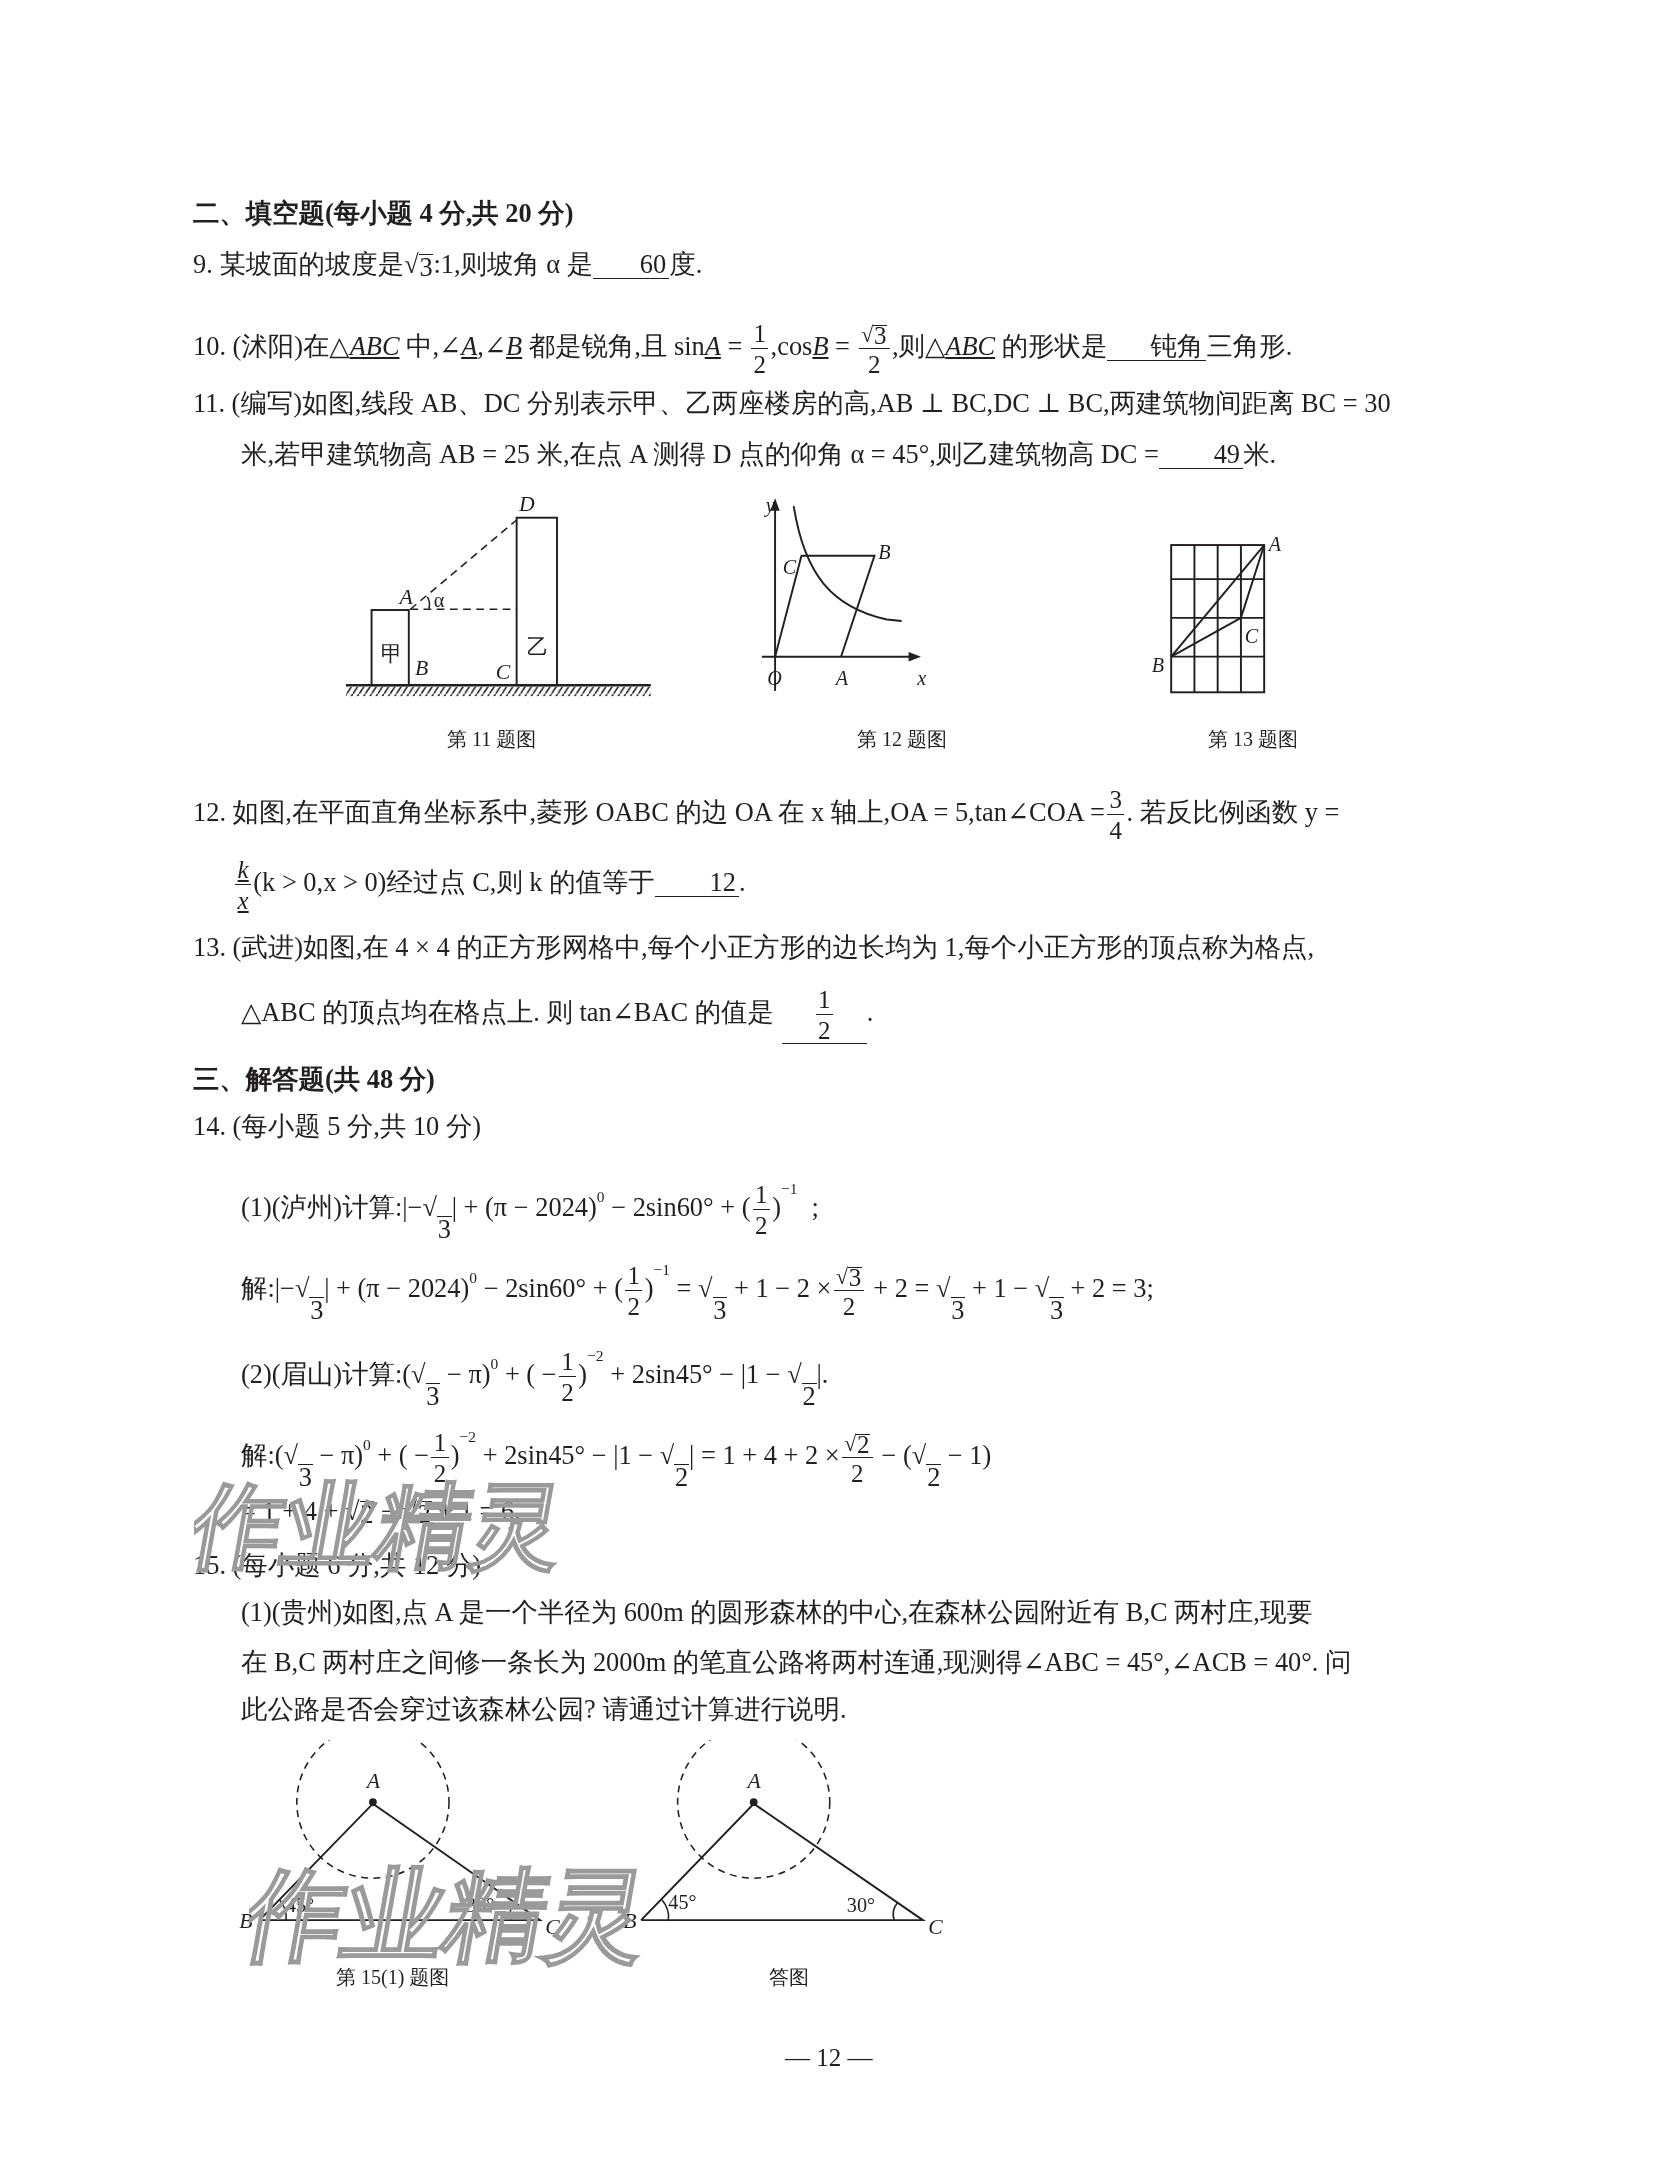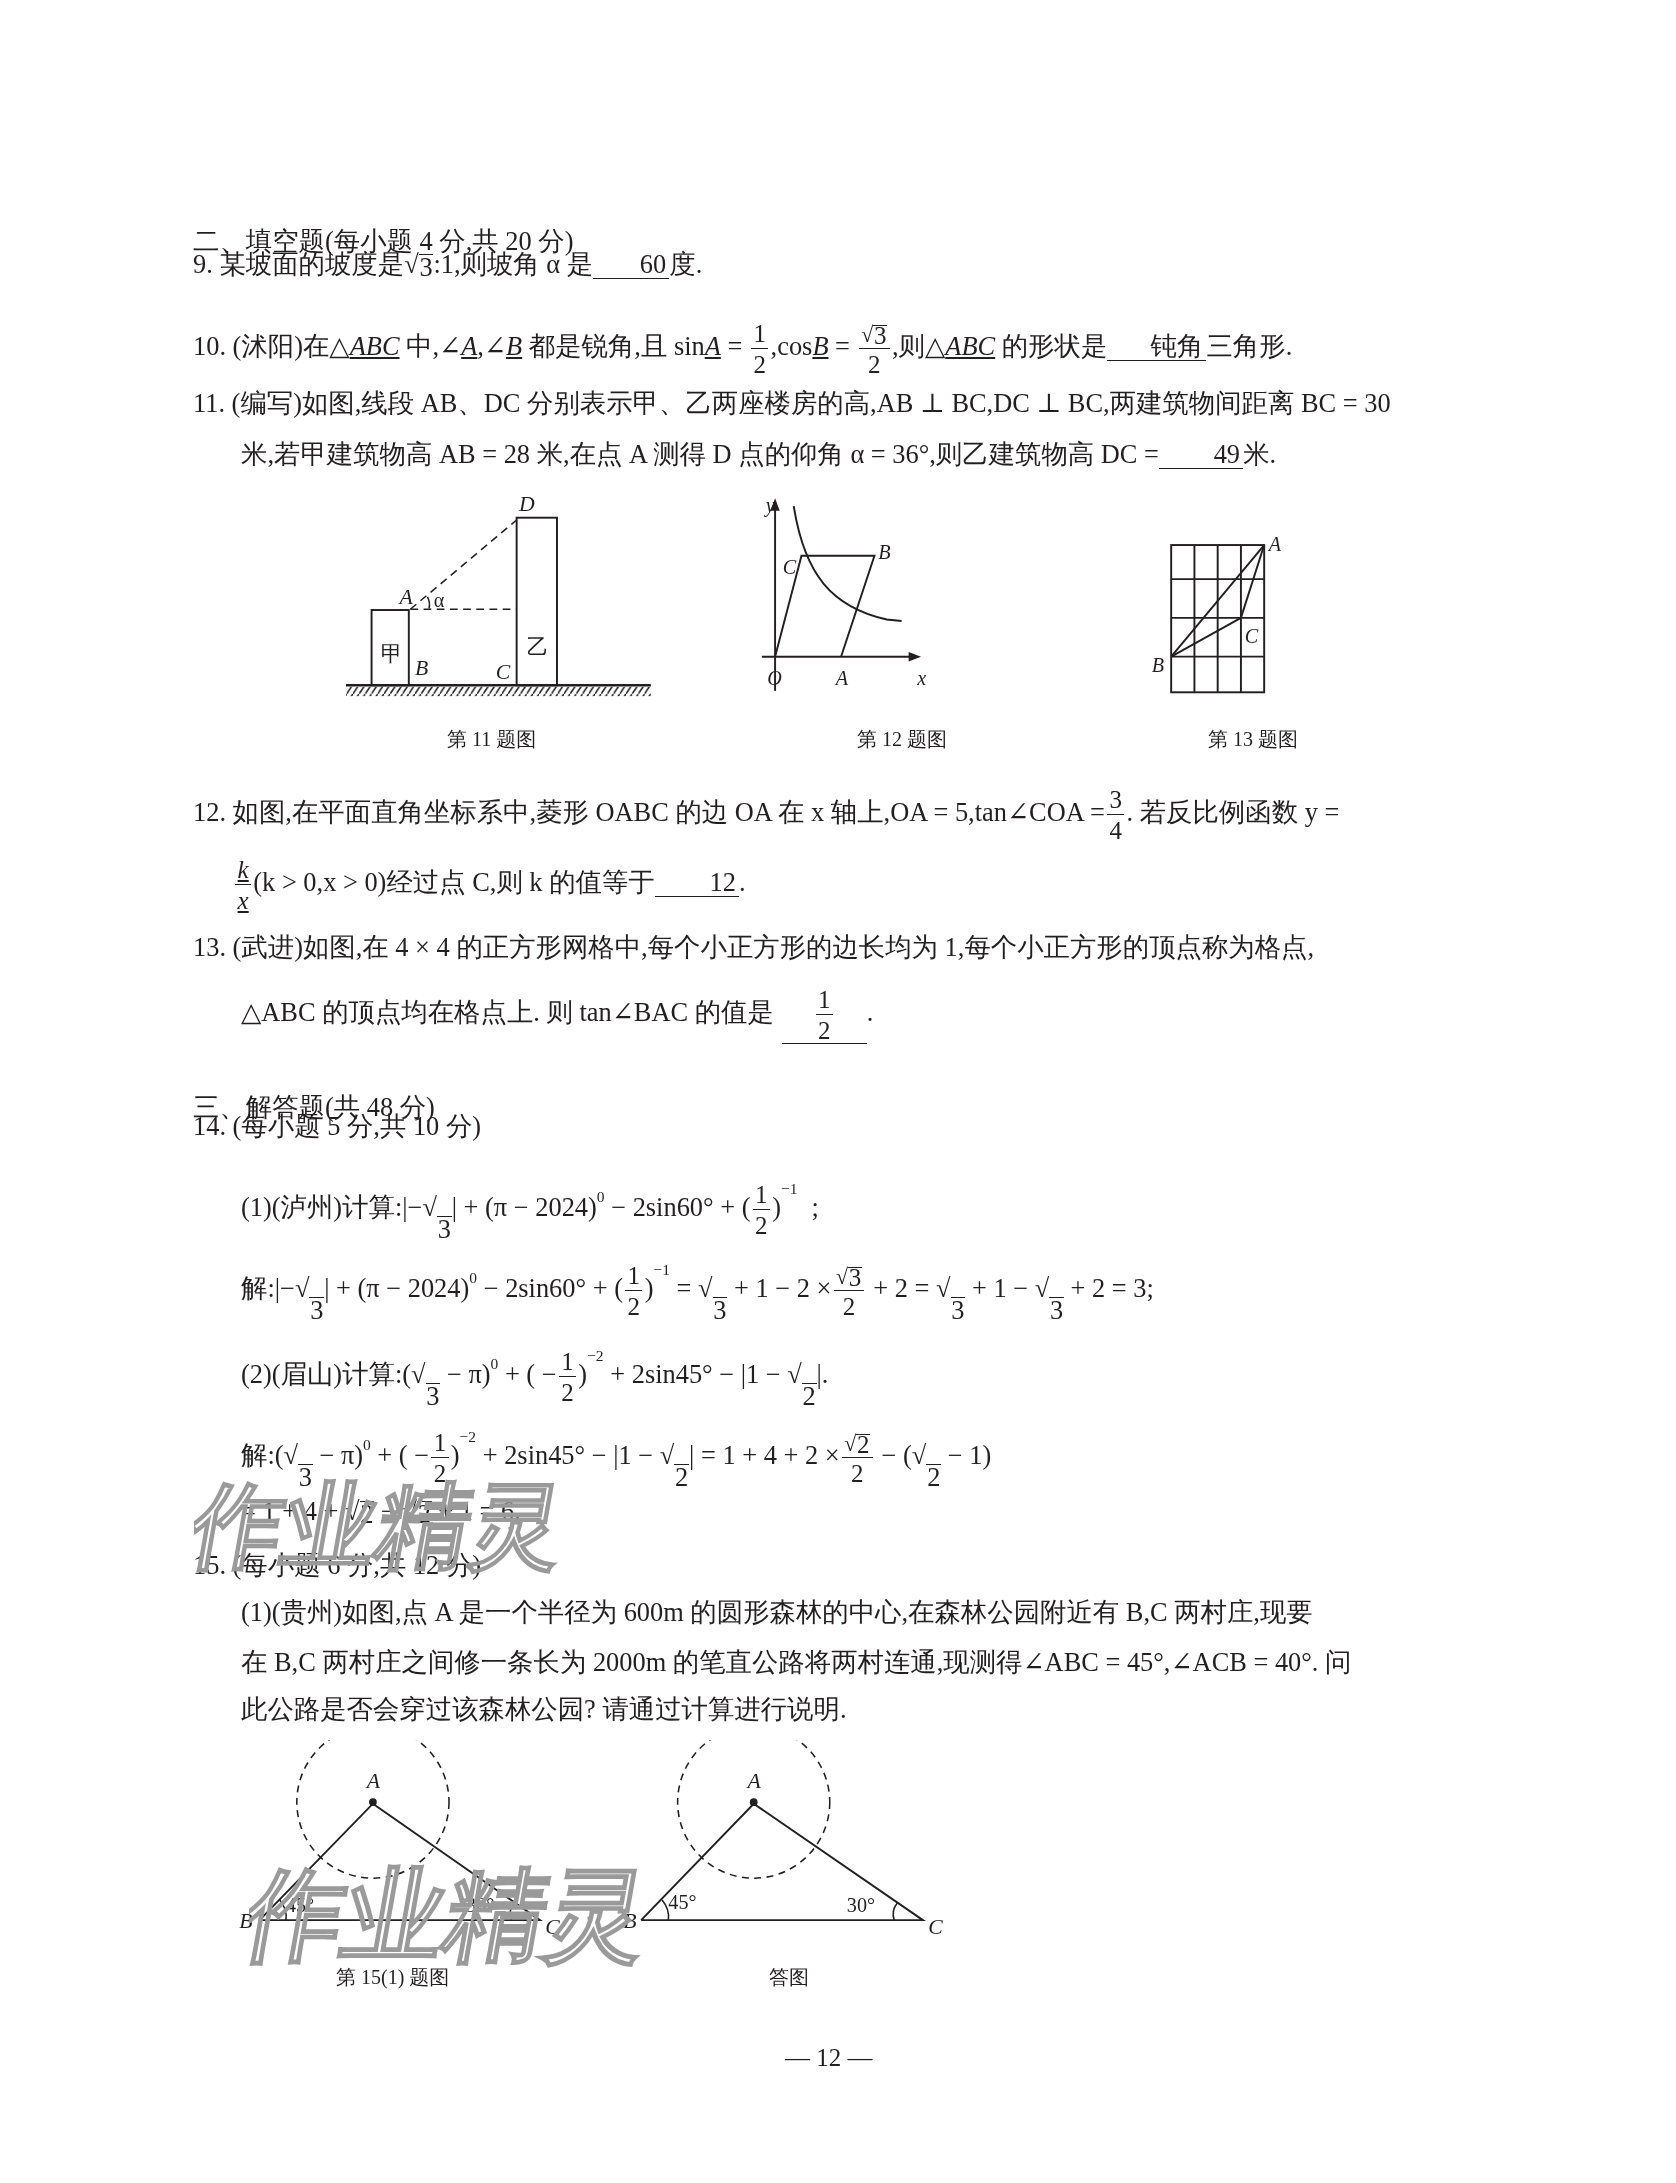--- a/index.html
+++ b/index.html
@@ -1,19 +1,19 @@
 <!DOCTYPE html>
 <html style="font-size:12.4px"><head>
   <meta charset="utf-8">
   <style>
     html, body { margin: 0; padding: 0; background: #ffffff; }
     body { width: 1677px; height: 2183px; position: relative; overflow: hidden;
       font-family: "Liberation Serif", "DejaVu Serif", serif; color: #231f20; }
     .line { position: absolute; left: 0; white-space: nowrap; font-size: 26.4px; line-height: 31px; }
-    .bold { font-weight: normal; margin-top: 28px; }
+    .bold { font-weight: bold; }
     .it { font-style: italic; text-decoration: underline; }
     .blank { display: inline-block; border-bottom: 1.6px solid #231f20; text-align: right; padding: 0 3.1px; line-height: 28px; }
     .frac { display: inline-flex; flex-direction: column; align-items: center; vertical-align: middle; margin: 0 2.3px; line-height: 1; font-size: 25px; }
     .frac .num { padding: 0 2.3px 2.3px; border-bottom: 1.6px solid #231f20; }
     .frac .den { padding: 2.3px 2.3px 0; }
     .sqrt { display: inline-flex; align-items: flex-end; }
     .sqrt .rad { font-size: 26.4px; }
     .sqrt .under { border-top: 1.6px solid #231f20; padding: 0 0.8px; line-height: 25px; }
     sup { font-size: 15.5px; vertical-align: 14px; }
     .caption { position: absolute; font-size: 20px; white-space: nowrap; }
@@ -41,21 +41,21 @@
       <span class="num"><span class="sqrt">
           <span class="rad" style="font-size:22px;">√</span>
           <span class="under" style="line-height:20px;">3</span>
         </span></span>
       <span class="den">2</span>
     </span><span>,则△</span><span class="it">ABC</span><span> 的形状是</span><span class="blank" style="width:93px;line-height:28px;">钝角</span><span>三角形.</span>
 </div>
 
 <div class="line" style="top:388px;left:193px;">11. (编写)如图,线段 AB、DC 分别表示甲、乙两座楼房的高,AB ⊥ BC,DC ⊥ BC,两建筑物间距离 BC = 30</div>
 <div class="line" style="top:439px;left:241px;">
-  <span>米,若甲建筑物高 AB = 28 米,在点 A 测得 D 点的仰角 α = 36°,则乙建筑物高 DC =</span><span class="blank" style="width:78px;">49</span><span>米.</span>
+  <span>米,若甲建筑物高 AB = 25 米,在点 A 测得 D 点的仰角 α = 45°,则乙建筑物高 DC =</span><span class="blank" style="width:78px;">49</span><span>米.</span>
 </div>
 
 <div class="figure" style="left:334px;top:489px;width:342px;height:256px;">
   <svg width="342" height="256" viewBox="0 0 440 330">
     <defs>
       <pattern id="hatch" width="8" height="12" patternUnits="userSpaceOnUse">
         <line x1="8" y1="0" x2="0" y2="12" stroke="#231f20" stroke-width="2"></line>
       </pattern>
     </defs>
     <line x1="15" y1="253" x2="408" y2="253" stroke="#231f20" stroke-width="3"></line>

